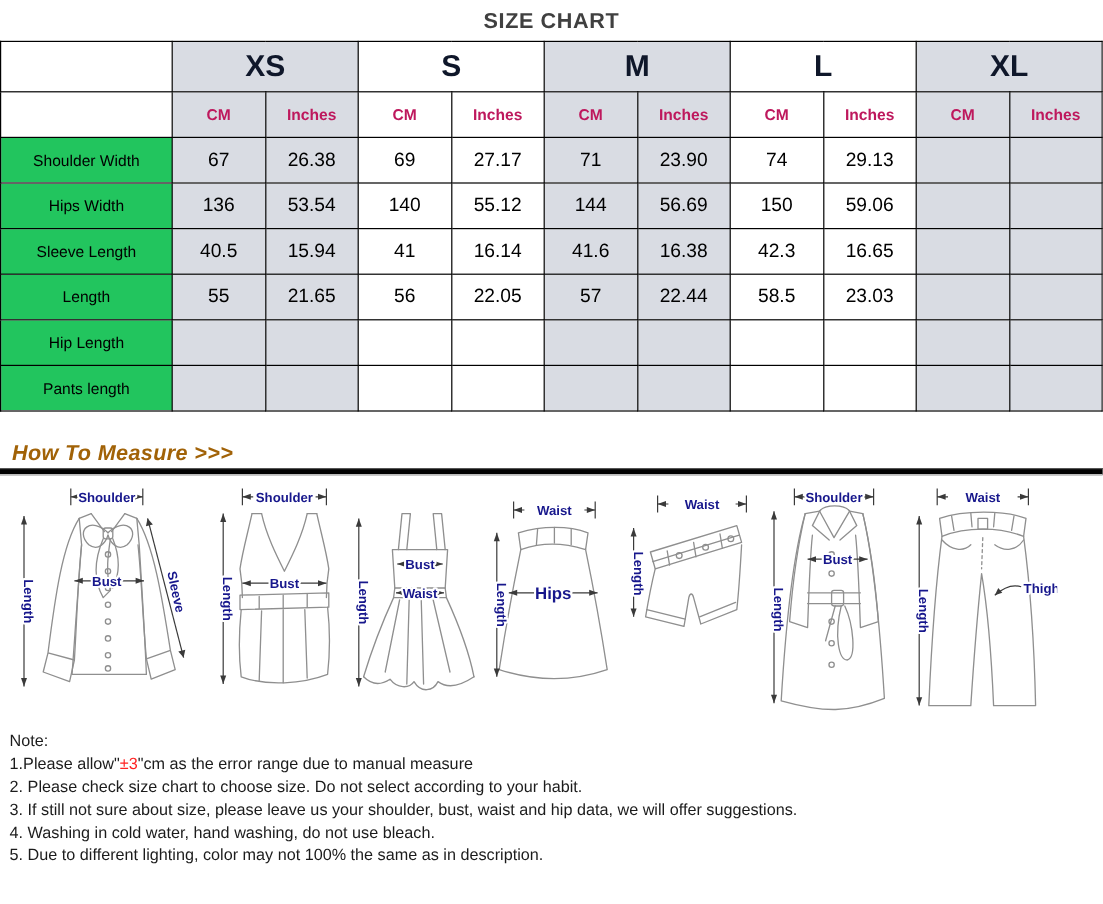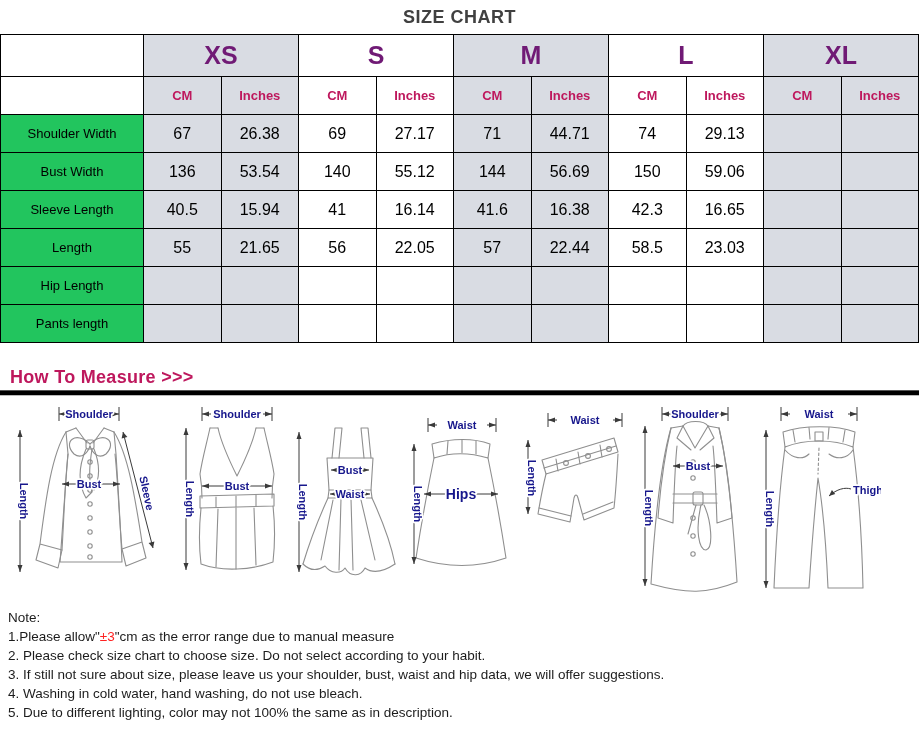--- a/index.html
+++ b/index.html
@@ -14,37 +14,37 @@
   
   table.size-chart{
     border-collapse:collapse;table-layout:fixed;width:919px;
   }
   table.size-chart col.label-col{width:143px;}
   table.size-chart th, table.size-chart td{
     border:1px solid #000;text-align:center;vertical-align:middle;
     overflow:hidden;white-space:nowrap;
   }
   th.size-h{
-    height:39px;font-size:25px;font-weight:bold;color:#701a75;background:#fff;
+    height:39px;font-size:25px;font-weight:bold;color:#0f172a;background:#fff;
   }
   th.unit-h{
     height:35px;font-size:13px;font-weight:bold;color:#be185d;background:#fff;
   }
   th.corner{background:#fff;}
   th.row-label{
     height:35px;font-size:13px;font-weight:normal;background:#22c55e;
   }
   td.val{
     height:35px;font-size:16px;background:#fff;
   }
   .shaded{background:#d9dce3 !important;}
   
   .htm-heading{
     margin:24px 0 2px 10px;
-    font-size:18px;font-weight:bold;color:#be185d;letter-spacing:0.3px;
+    font-size:18px;font-weight:bold;color:#a16207;letter-spacing:0.3px;font-style:italic;
   }
   .htm-rule{
     height:4px;background:#000;border-top:1px solid #555;border-bottom:1px solid #bbb;
   }
   
   .diagrams{
     display:flex;justify-content:flex-start;align-items:flex-start;
     padding:6px 2px 0 2px;height:198px;
   }
   svg{display:block;}
@@ -105,28 +105,28 @@
       </tr>
   </thead>
   <tbody>
       <tr>
         <th class="row-label">Shoulder Width</th>
         <td class="val shaded">67</td>
         <td class="val shaded">26.38</td>
         <td class="val">69</td>
         <td class="val">27.17</td>
         <td class="val shaded">71</td>
-        <td class="val shaded">44.71</td>
+        <td class="val shaded">23.90</td>
         <td class="val">74</td>
         <td class="val">29.13</td>
         <td class="val shaded"></td>
         <td class="val shaded"></td>
       </tr>
       <tr>
-        <th class="row-label">Bust Width</th>
+        <th class="row-label">Hips Width</th>
         <td class="val shaded">136</td>
         <td class="val shaded">53.54</td>
         <td class="val">140</td>
         <td class="val">55.12</td>
         <td class="val shaded">144</td>
         <td class="val shaded">56.69</td>
         <td class="val">150</td>
         <td class="val">59.06</td>
         <td class="val shaded"></td>
         <td class="val shaded"></td>

